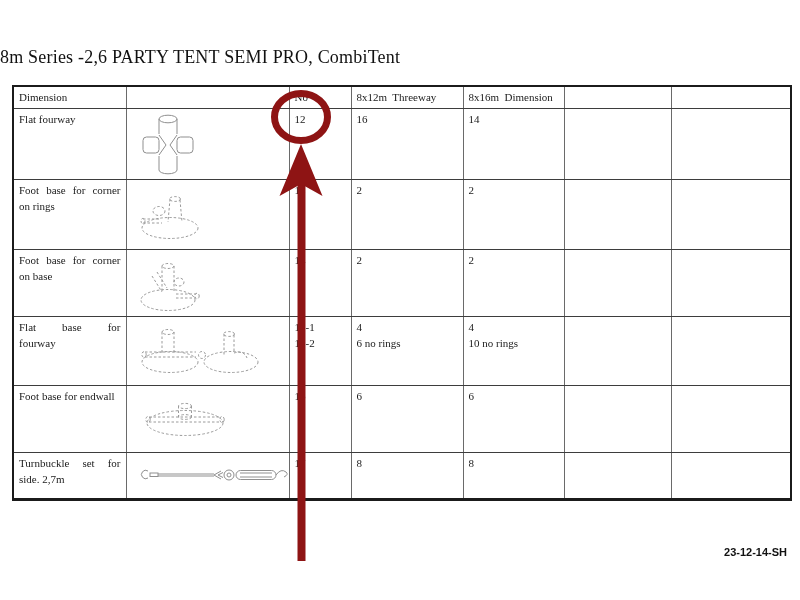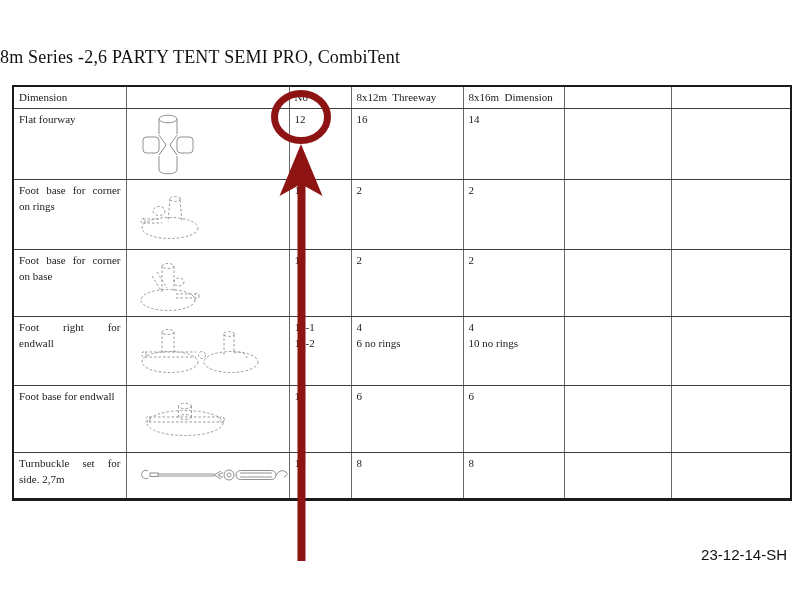--- a/index.html
+++ b/index.html
@@ -25,21 +25,21 @@
   tr.hdr{height:20px;}
   tr.r1{height:41px;} tr.r2{height:67px;} tr.r3{height:70px;}
   tr.r4{height:65px;} tr.r5{height:69px;} tr.r6{height:67px;} tr.r7{height:47px;margin-top:8px;}
   td.pre{white-space:pre-line;}
   td.hcell{white-space:pre;}
   .l1.just{text-align:justify;text-align-last:justify;}
   td.imgcell{padding:0;}
   td.imgcell svg{display:block;}
   .code{
     position:absolute;top:546px;right:13px;
-    font-family:"Liberation Sans", sans-serif;font-weight:normal;font-size:15px;color:#111;
+    font-family:"Liberation Sans", sans-serif;font-weight:bold;font-size:11px;color:#111;
   }
   svg.annotation{position:absolute;left:0;top:0;z-index:5;pointer-events:none;}
   .sketch{stroke:#8f8f8f;fill:none;stroke-width:1;}
   .sketchd{stroke:#9a9a9a;fill:none;stroke-width:1;stroke-dasharray:2.5,2;}
 </style>
 </head>
 <body>
 
 <div class="title">8m Series -2,6 PARTY TENT SEMI PRO, CombiTent</div>
 
@@ -127,22 +127,22 @@
     </td>
     <td class="pre">14</td>
     <td class="pre">2</td>
     <td class="pre">2</td>
     <td></td>
     <td></td>
   </tr>
 
   <tr class="r5">
     <td>
-      <div class="l1 just">Foot right for</div>
-      <div class="l2">endwall</div>
+      <div class="l1 just">Flat base for</div>
+      <div class="l2">fourway</div>
     </td>
     <td class="imgcell">
       <svg width="124" height="52" viewBox="0 0 124 52" style="margin:6px 0 0 6px">
         <ellipse class="sketchd" cx="32" cy="37" rx="28" ry="10.5"></ellipse>
         <ellipse class="sketchd" cx="30" cy="7" rx="6" ry="2.5"></ellipse>
         <path class="sketchd" d="M24,7 V28 M36,7 V28"></path>
         <path class="sketchd" d="M7,27 H58 M7,32 H58"></path>
         <ellipse class="sketchd" cx="6" cy="29.5" rx="2.2" ry="2.8"></ellipse>
         <circle class="sketchd" cx="64" cy="30" r="3.5"></circle>
         <ellipse class="sketchd" cx="93" cy="37" rx="27" ry="10.5"></ellipse>

